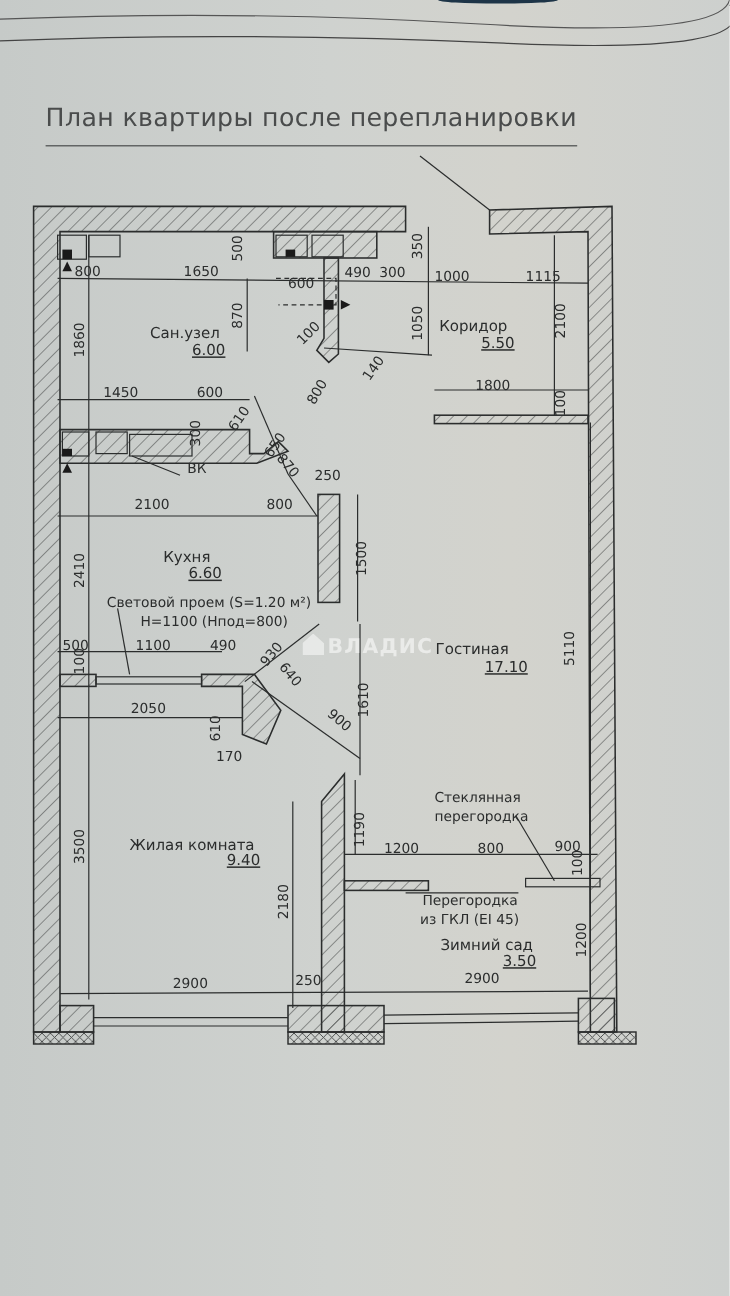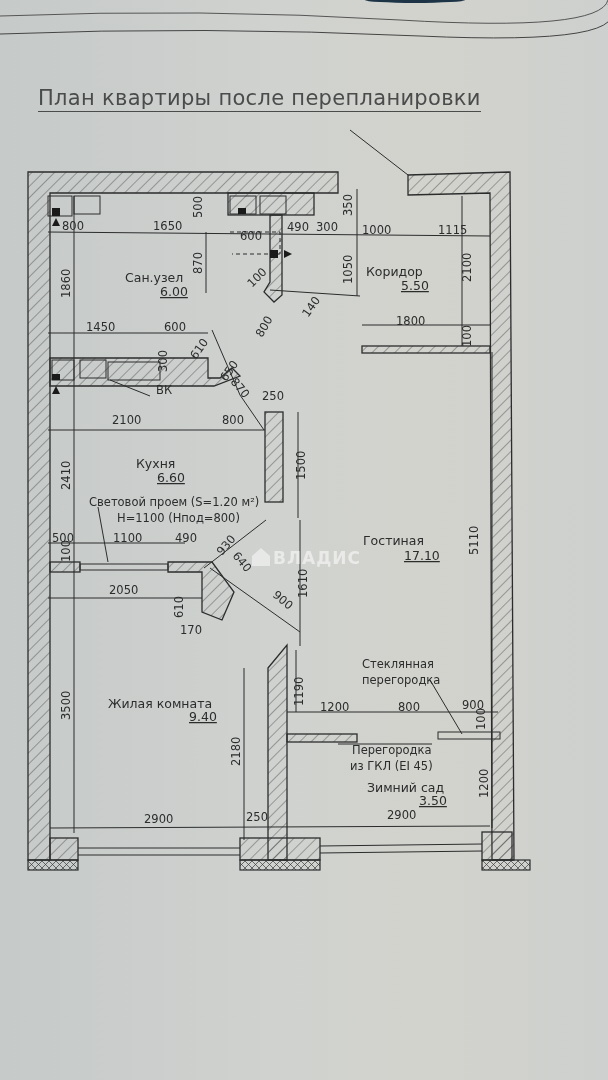--- a/index.html
+++ b/index.html
@@ -6,28 +6,28 @@
   body {
     width: 608px; height: 1080px; overflow: hidden; position: relative;
     background: linear-gradient(90deg, #c6cac8 0%, #cfd2cf 45%, #d3d3cd 70%, #cdd0ce 100%);
     font-family: "DejaVu Sans", sans-serif;
   }
   .page-edge { position: absolute; left: 0; top: 0; width: 608px; height: 60px; }
   .title {
     position: absolute; left: 38px; top: 86px;
     font-family: "DejaVu Sans", sans-serif; font-size: 21px; letter-spacing: 0.3px;
     color: #4a4c4c; font-weight: normal;
-    border-bottom: 1.5px solid #4a4c4c; padding-bottom: 1px;
+    border-bottom: 1.5px solid #4a4c4c; padding-bottom: 11px;
   }
   svg.plan { position: absolute; left: 0; top: 0; }
   .txt { font-family: "DejaVu Sans", sans-serif; fill: #2b2d2d; }
   .dim { font-size: 11.5px; }
   .room { font-size: 12.5px; }
   .wm { position: absolute; left: 252px; top: 528px; font-family: "DejaVu Sans", sans-serif;
-        font-size: 17px; font-weight: bold; color: rgba(255,255,255,0.55); letter-spacing: 1px; margin-top: 20px; }
+        font-size: 17px; font-weight: bold; color: rgba(255,255,255,0.55); letter-spacing: 1px; }
   .wm-icon { display: inline-block; width: 18px; height: 18px; background: rgba(255,255,255,0.5);
              clip-path: polygon(50% 0, 100% 45%, 100% 100%, 0 100%, 0 45%); vertical-align: -2px; margin-right: 3px; }
 </style>
 </head>
 <body>
 
 <svg class="page-edge" width="608" height="60">
   <path d="M0 16 Q 200 8 400 20 T 608 0" stroke="#555" stroke-width="1" fill="none"></path>
   <path d="M0 34 Q 200 26 420 36 T 608 4" stroke="#444" stroke-width="1" fill="none"></path>
   <ellipse cx="415" cy="0" rx="50" ry="3" fill="#1d3447"></ellipse>

